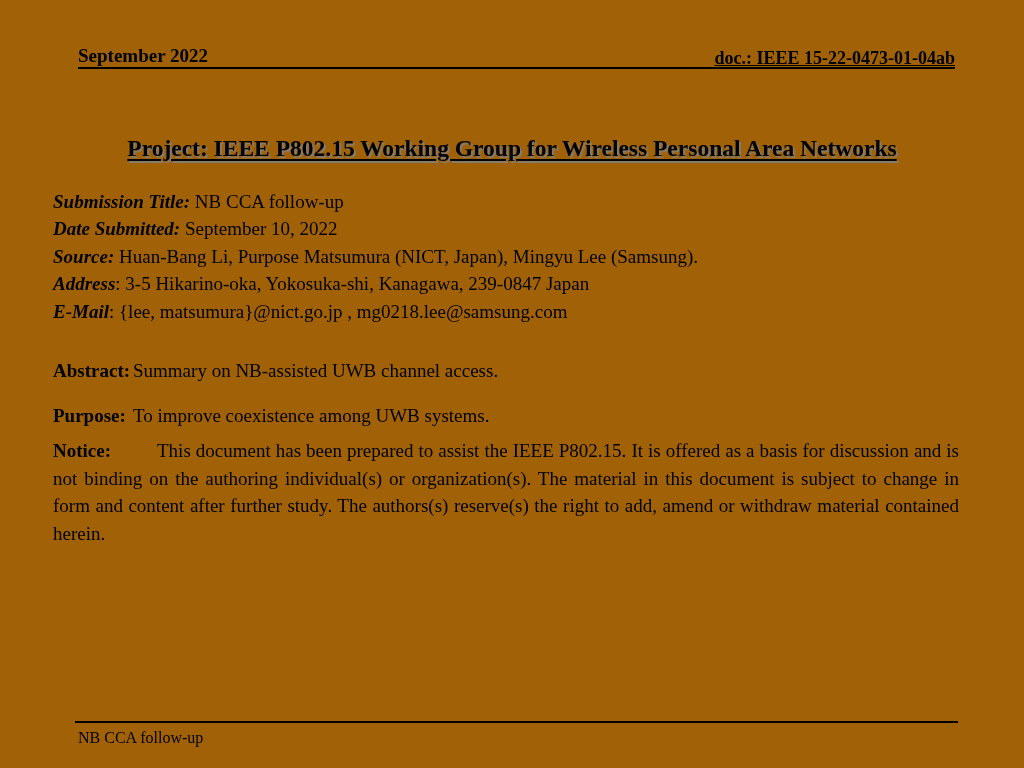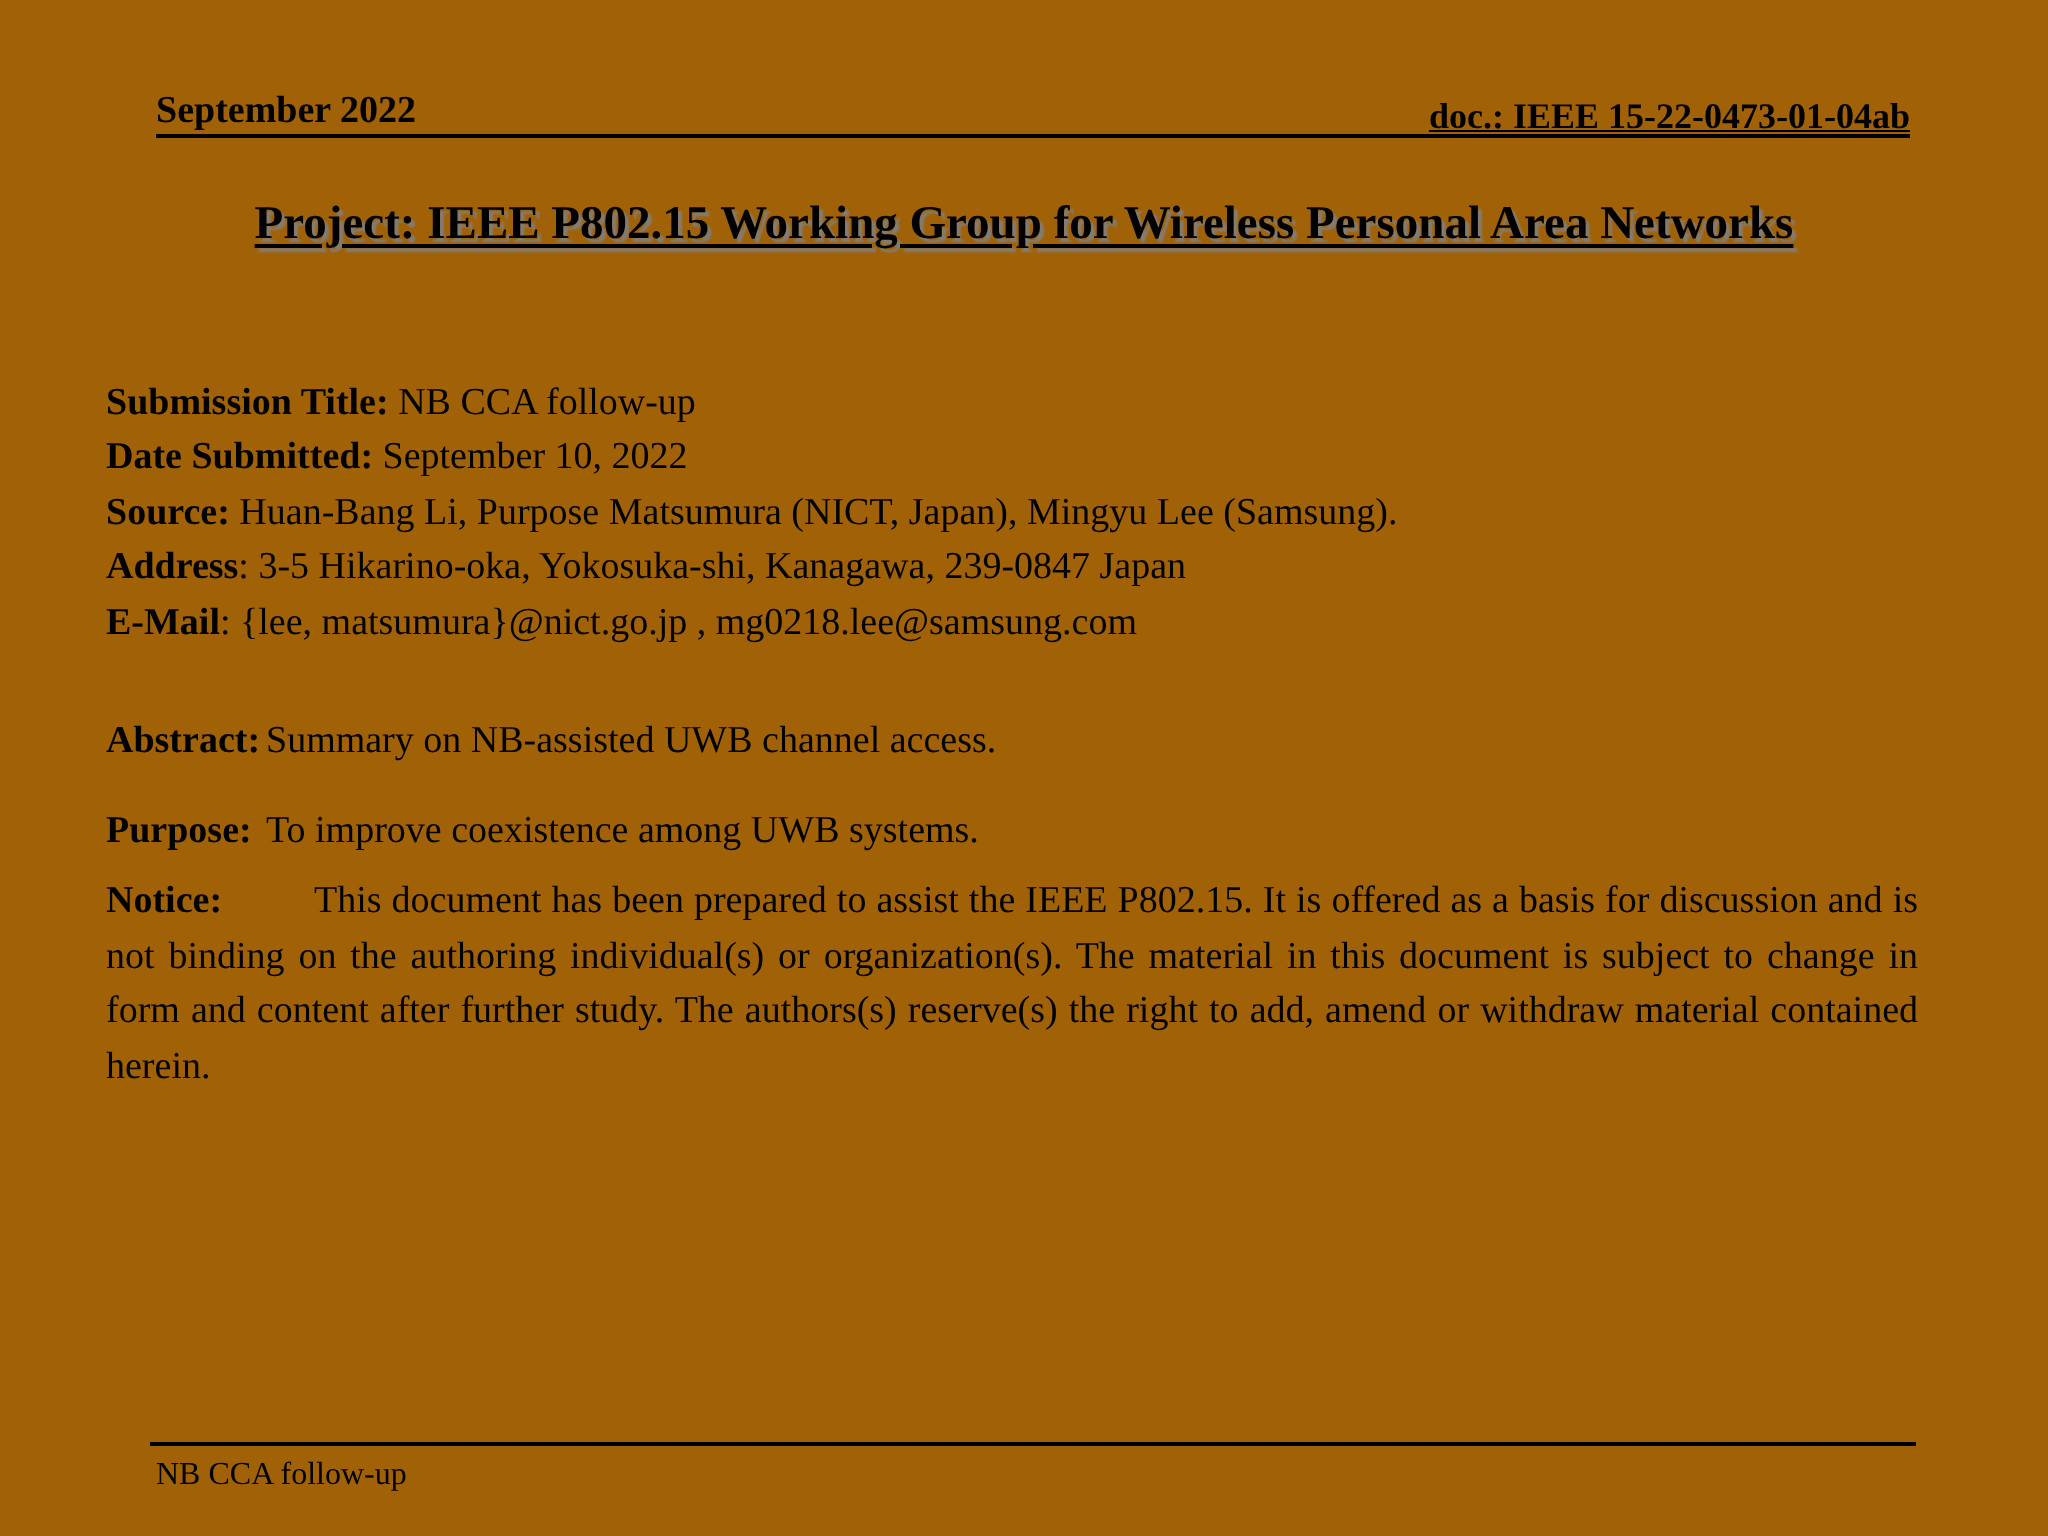--- a/index.html
+++ b/index.html
@@ -56,31 +56,32 @@
     font-weight: bold;
     line-height: 29px;
   }
   .title-line {
     display: block;
     white-space: nowrap;
     text-decoration: underline;
     text-decoration-thickness: 2px;
     text-underline-offset: 3px;
     text-shadow: 2px 2px 1px rgba(128,128,128,0.85);
+    margin-top: 36px;
   }
   .meta {
     position: absolute;
     left: 53px;
     top: 188px;
     width: 906px;
     font-size: 19px;
     line-height: 27.4px;
   }
   .meta-row { white-space: nowrap; }
-  .lbl { font-weight: bold; }
+  .lbl { font-weight: bold; font-style: italic; }
   .val { white-space: pre-wrap; }
   .sec {
     position: absolute;
     left: 53px;
     width: 906px;
     font-size: 19px;
     line-height: 27.6px;
   }
   .sec-abstract { top: 357px; }
   .sec-purpose  { top: 402px; }

